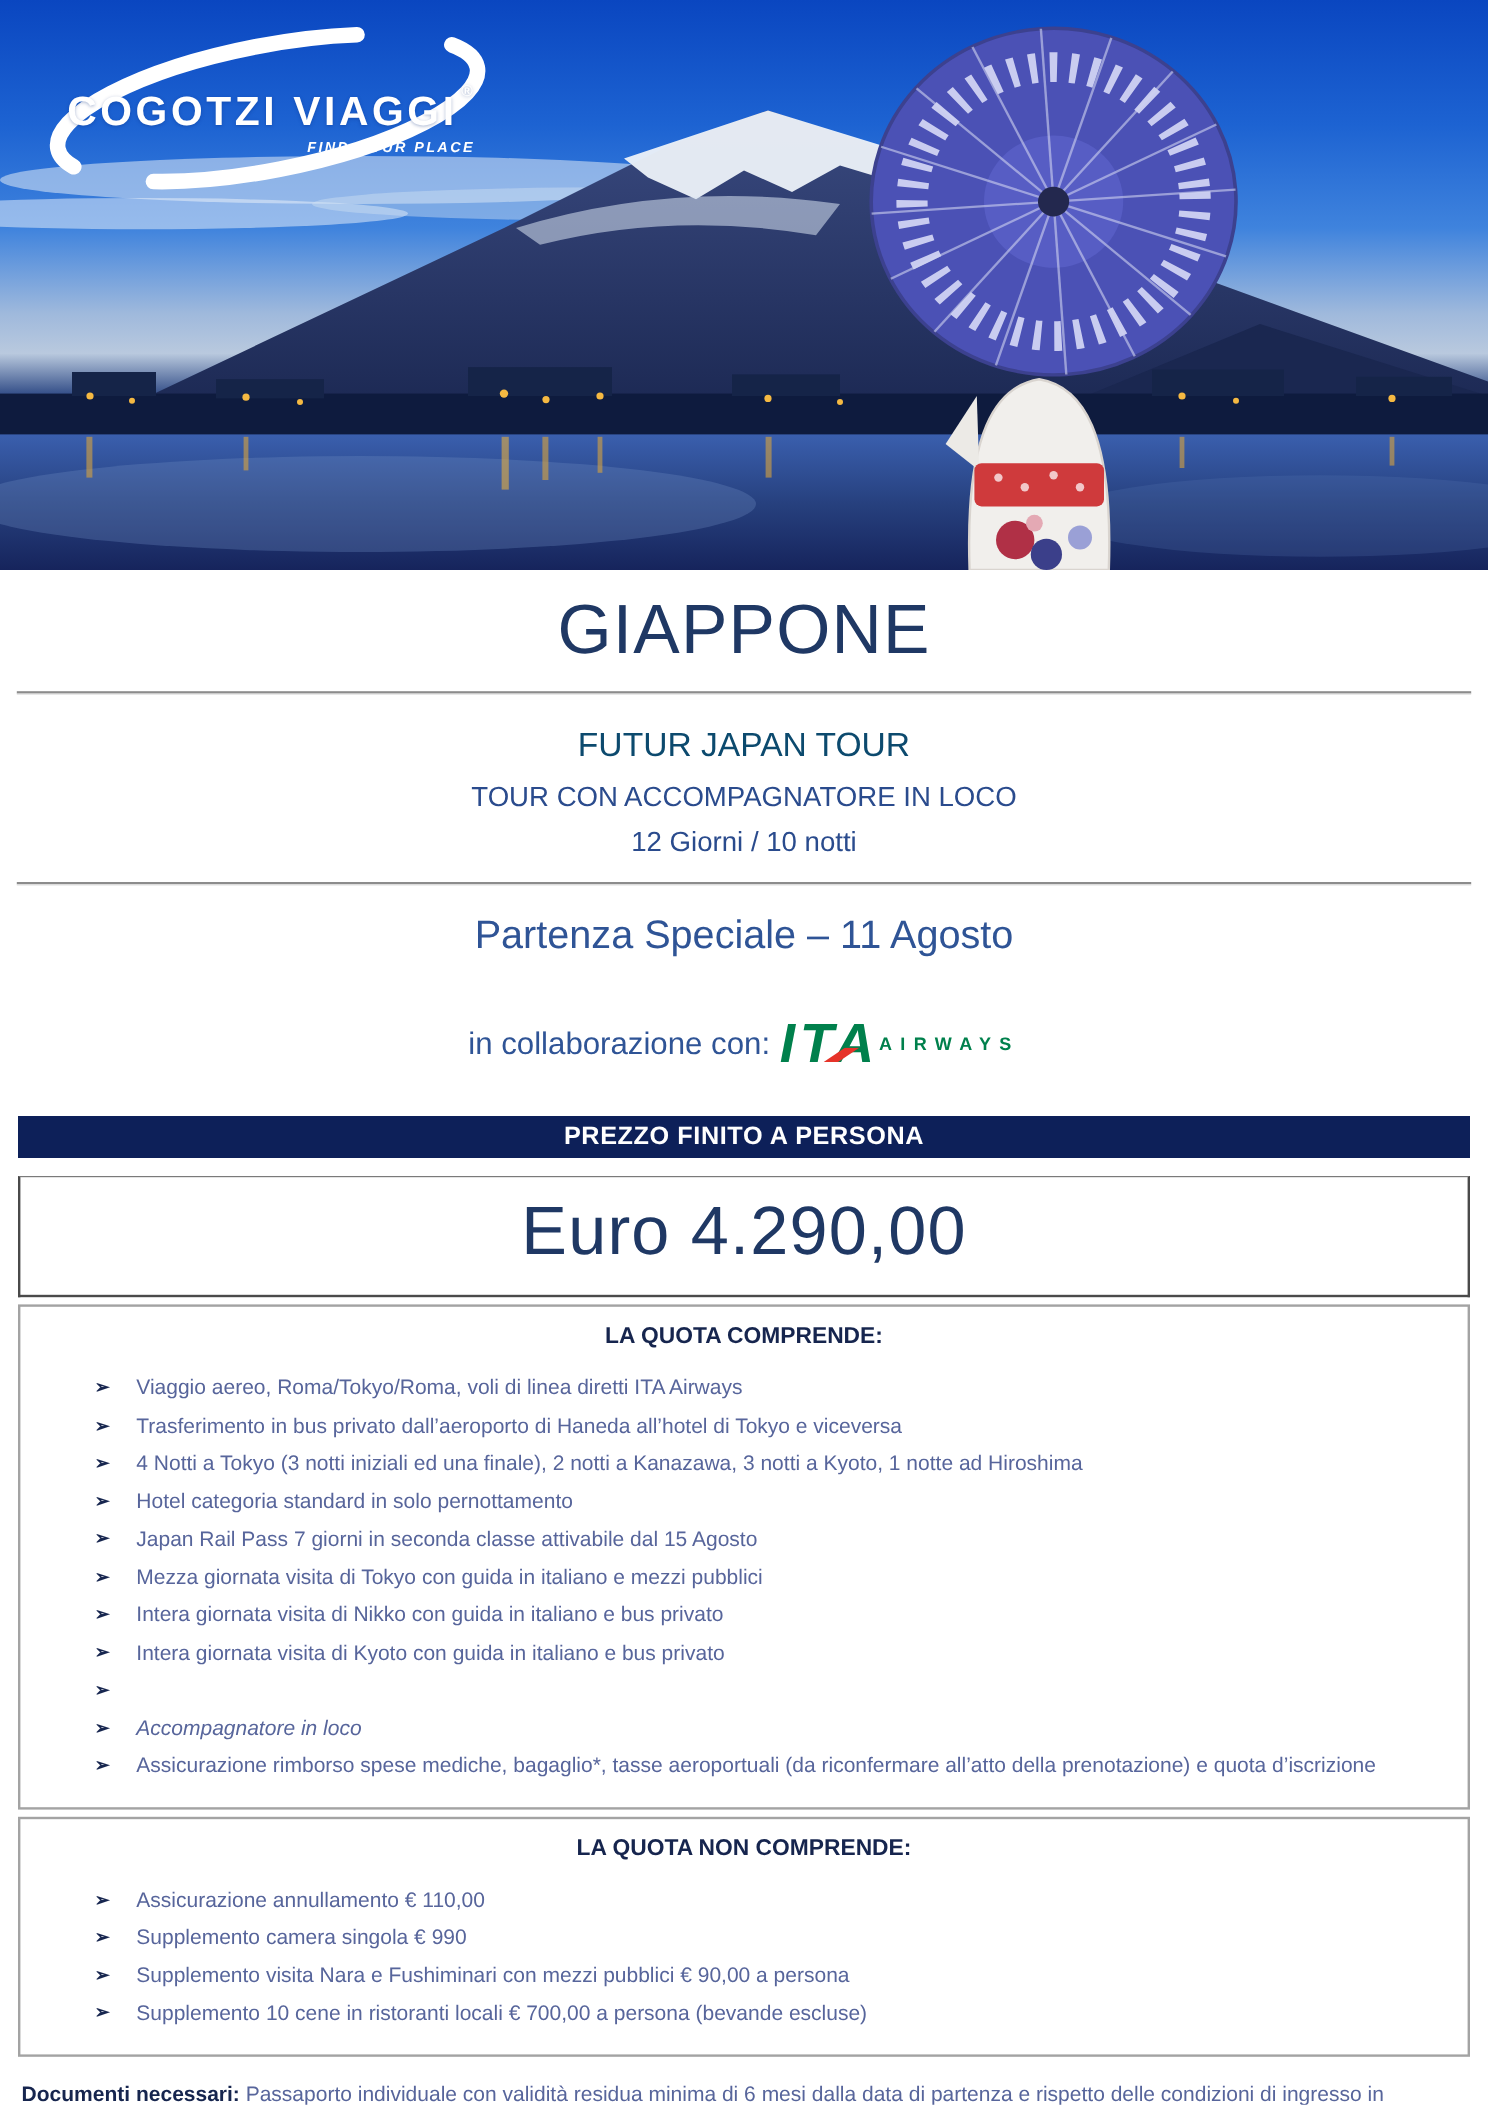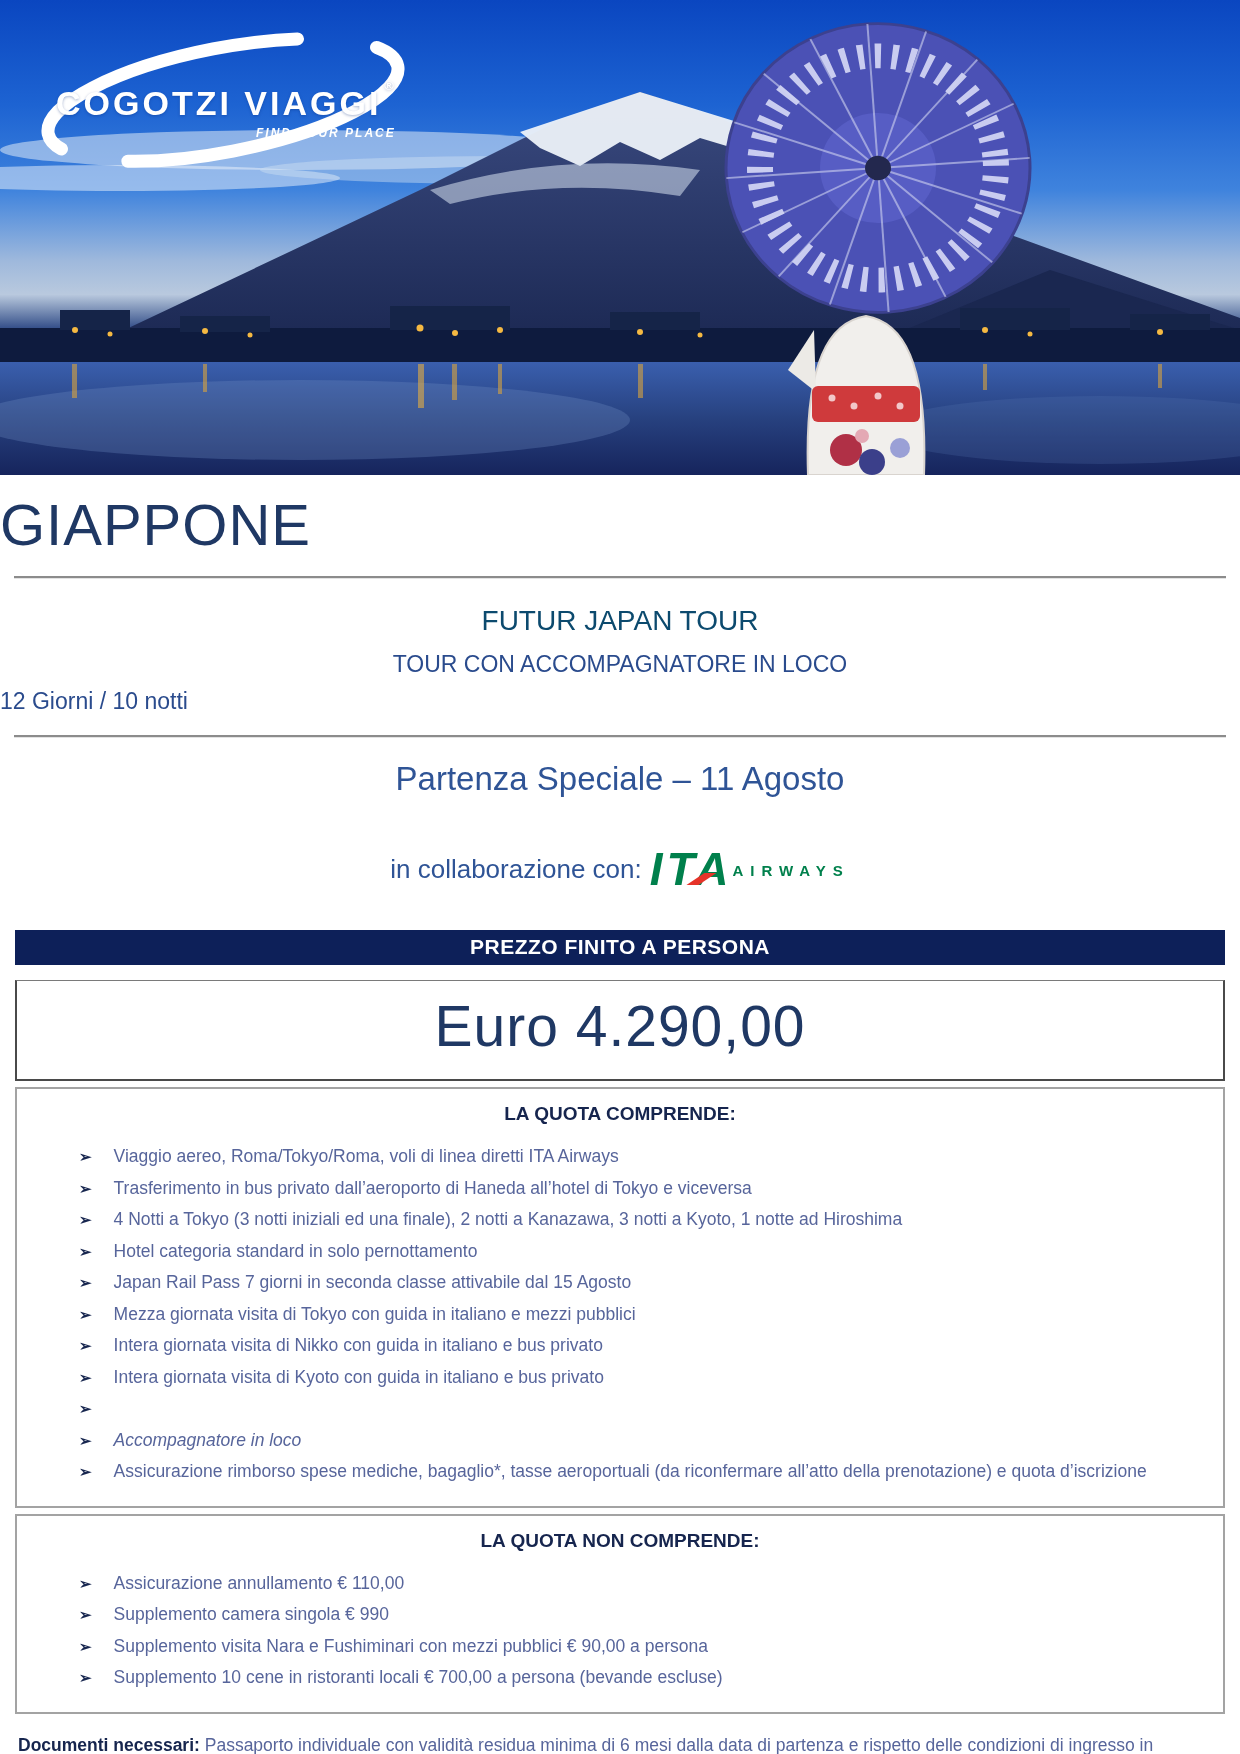--- a/index.html
+++ b/index.html
@@ -7,35 +7,35 @@
   body {
     width:1240px; height:1754px; margin:0 auto; overflow:hidden;
     font-family:"Liberation Sans", sans-serif;
   }
 
   
   .hero { position:relative; width:1240px; height:475px; overflow:hidden;
           background:linear-gradient(180deg,#0a46c0 0%,#1d63d2 22%,#3f83dd 40%,#9fb9dc 55%,#b9c9de 62%,#24407e 70%,#26437e 100%); }
   .hero svg { position:absolute; left:0; top:0; }
 
-  .logo { position:absolute; left:18px; top:22px; width:420px; height:160px; }
+  .logo { position:absolute; left:18px; top:12px; width:420px; height:160px; }
   .logo-swoosh { position:absolute; left:0; top:0; }
   .logo-text { position:absolute; left:38px; top:62px; color:#fff; font-size:34px; font-weight:bold;
                letter-spacing:3px; white-space:nowrap; text-shadow:0 1px 3px rgba(0,40,120,.35); }
   .logo-reg { font-size:13px; vertical-align:top; position:relative; top:-6px; left:3px; }
   .logo-tagline { position:absolute; left:238px; top:104px; color:#fff; font-size:12px; font-style:italic;
                   font-weight:bold; letter-spacing:2px; white-space:nowrap; }
 
   
-  .title-main { color:#1F3864; font-size:58px; font-weight:400;
+  .title-main { text-align:center; color:#1F3864; font-size:58px; font-weight:400;
                 letter-spacing:1px; margin:16px 0 18px; }
   .rule { border:none; border-top:2px solid #8c8c8c; border-bottom:1px solid #e3e3e3; margin:0 14px; }
   .tour-name { text-align:center; color:#0c4a6e; font-size:28px; font-weight:400; margin:26px 0 6px; }
   .tour-sub  { text-align:center; color:#2A4B8D; font-size:23px; margin:14px 0 4px; }
-  .duration  { text-align:left; color:#2A4B8D; font-size:23px; margin:10px 0 20px; }
+  .duration  { text-align:center; color:#2A4B8D; font-size:23px; margin:10px 0 20px; }
   .departure { text-align:center; color:#2F5496; font-size:33px; margin:22px 0 10px; }
 
   .collab-row { display:flex; align-items:center; justify-content:center; gap:8px; margin:28px 0 18px; height:86px; }
   .collab-text { color:#2F5496; font-size:26px; }
   .ita-logo { display:flex; flex-direction:row; align-items:center; line-height:1; }
   .ita-name-wrap { position:relative; }
   .ita-name { font-size:46px; font-weight:bold; font-style:italic; color:#00804C; letter-spacing:4px; }
   .ita-accent { position:absolute; right:16px; bottom:7px; width:30px; height:12px; background:#E63329;
                 clip-path:polygon(0 100%, 60% 0, 100% 0, 40% 100%); }
   .ita-sub { font-size:15px; font-weight:bold; color:#00804C; letter-spacing:7px; margin-top:3px; }

